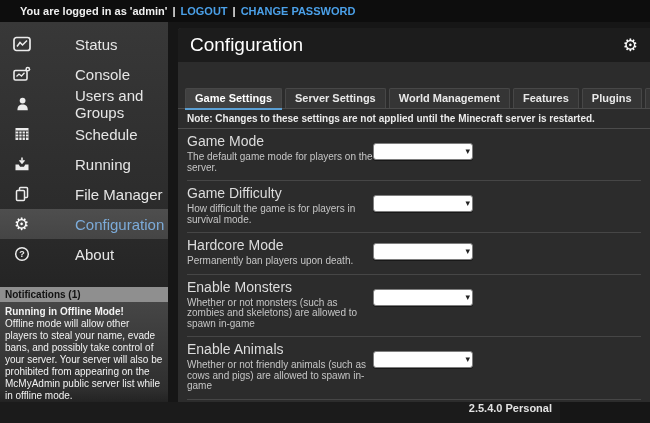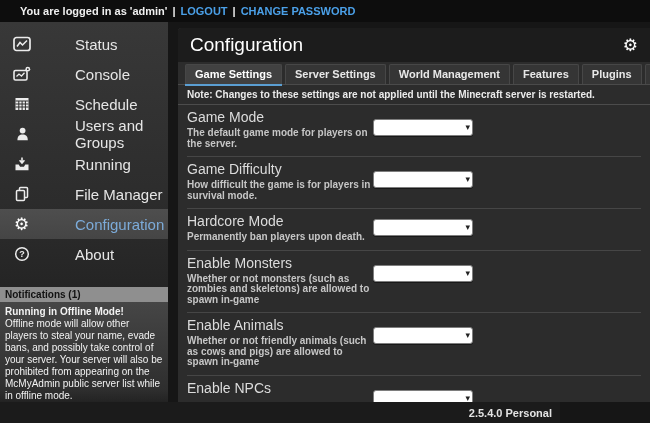--- a/index.html
+++ b/index.html
@@ -70,21 +70,21 @@
     display:flex; align-items:center;
     padding:0 12px;
     border-radius:3px 0 0 0;
   }
   .panel-title { font-size:19px; color:#ffffff; flex:1; }
   .panel-gear { font-size:17px; color:#fdfdfd; cursor:pointer; font-family:"DejaVu Sans", sans-serif; }
 
   
   .tabs {
     display:flex; align-items:flex-end;
-    padding:2px 0 0 7px;
+    padding:26px 0 0 7px;
     border-bottom:1px solid #4a4a4a;
   }
   .tab {
     font-size:11px; font-weight:bold; color:#e8e8e8;
     background:#353535;
     border:1px solid #474747; border-bottom:none;
     padding:3px 9px 4px 9px;
     margin-right:3px;
     border-radius:2px 2px 0 0;
     cursor:pointer; white-space:nowrap;
@@ -104,21 +104,21 @@
   
   .sections { padding:0 9px; }
   .section {
     position:relative;
     border-bottom:1px solid #464646;
     padding:4px 0 7px 0;
   }
   .section:last-child { border-bottom:none; }
   .sec-title { font-size:14px; font-weight:normal; color:#dcdcdc; }
   .sec-desc {
-    font-size:10px; font-weight:bold; line-height:10.5px;
+    font-size:10px; font-weight:normal; line-height:10.5px;
     color:#c6c6c6; max-width:188px; margin-top:3px;
   }
   .select {
     position:absolute; left:186px; top:14px;
     width:100px; height:17px;
     background:#ffffff;
     border:1px solid #7e7e7e; border-radius:3px;
     box-shadow:0 1px 0 rgba(0,0,0,.45);
     cursor:pointer;
   }
@@ -126,21 +126,21 @@
     position:absolute; right:2px; top:2px;
     font-size:9px; line-height:11px; color:#222;
     font-family:"DejaVu Sans", sans-serif;
   }
   .section.compact .select { top:10px; }
 
   
   .footer {
     position:absolute; left:0; top:402px; width:560px; height:21px;
     background:#1b1b1b;
-    display:flex; align-items:center; justify-content:flex-end;
+    display:flex; align-items:flex-start; justify-content:flex-end;
     padding-right:8px;
     font-size:11px; font-weight:bold; color:#e3e3e3;
   }
 
   svg.ic-svg { display:block; }
 </style>
 </head>
 <body>
 
 <div class="topbar">
@@ -165,49 +165,49 @@
     <li>
       <span class="ic">
         <svg class="ic-svg" width="18" height="16" viewBox="0 0 18 16">
             <rect x="1" y="4.5" width="13" height="9.5" rx="1.5" fill="none" stroke="#ececec" stroke-width="1.6"></rect>
             <polyline points="3.5,10.5 6,8 8.5,10 11.5,6.8" fill="none" stroke="#ececec" stroke-width="1.3"></polyline>
             <circle cx="14.8" cy="3.2" r="2.4" fill="#ececec"></circle>
             <circle cx="14.8" cy="3.2" r="0.9" fill="#2e2e2e"></circle>
           </svg>
       </span>
       <span class="lbl">Console</span>
+    </li>
+    <li>
+      <span class="ic">
+        <svg class="ic-svg" width="16" height="16" viewBox="0 0 16 16">
+            <circle cx="8.6" cy="4.6" r="2.9" fill="#ececec"></circle>
+            <path d="M3.4 14.2 C3.4 10 5.6 8.6 8.6 8.6 C11.6 8.6 13.8 10 13.8 14.2 Z" fill="#ececec"></path>
+          </svg>
+      </span>
+      <span class="lbl">Users and Groups</span>
     </li>
     <li>
       <span class="ic">
         <svg class="ic-svg" width="16" height="16" viewBox="0 0 16 16">
             <rect x="1.5" y="2" width="13" height="12" fill="#ececec"></rect>
             <g stroke="#2e2e2e" stroke-width="1">
               <line x1="1.5" y1="5" x2="14.5" y2="5"></line>
               <line x1="1.5" y1="8" x2="14.5" y2="8"></line>
               <line x1="1.5" y1="11" x2="14.5" y2="11"></line>
               <line x1="4.8" y1="5" x2="4.8" y2="14"></line>
               <line x1="8.1" y1="5" x2="8.1" y2="14"></line>
               <line x1="11.4" y1="5" x2="11.4" y2="14"></line>
             </g>
           </svg>
       </span>
       <span class="lbl">Schedule</span>
     </li>
     <li>
       <span class="ic">
         <svg class="ic-svg" width="16" height="16" viewBox="0 0 16 16">
-            <circle cx="8.6" cy="4.6" r="2.9" fill="#ececec"></circle>
-            <path d="M3.4 14.2 C3.4 10 5.6 8.6 8.6 8.6 C11.6 8.6 13.8 10 13.8 14.2 Z" fill="#ececec"></path>
-          </svg>
-      </span>
-      <span class="lbl">Users and Groups</span>
-    </li>
-    <li>
-      <span class="ic">
-        <svg class="ic-svg" width="16" height="16" viewBox="0 0 16 16">
             <path d="M8 1.5 v4.5 M5.6 4.2 L8 7 L10.4 4.2" fill="none" stroke="#ececec" stroke-width="1.6"></path>
             <path d="M1.5 8.5 h3.2 l1.4 2.2 h3.8 l1.4 -2.2 h3.2 v5.8 h-13 Z" fill="#ececec"></path>
           </svg>
       </span>
       <span class="lbl">Running</span>
     </li>
     <li>
       <span class="ic">
         <svg class="ic-svg" width="16" height="16" viewBox="0 0 16 16">
             <rect x="5.5" y="1.5" width="8" height="10" rx="1" fill="none" stroke="#ececec" stroke-width="1.5"></rect>

